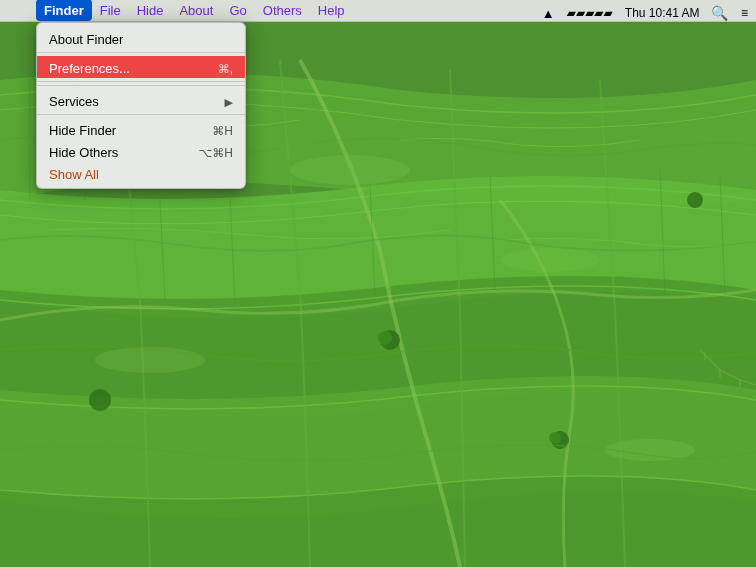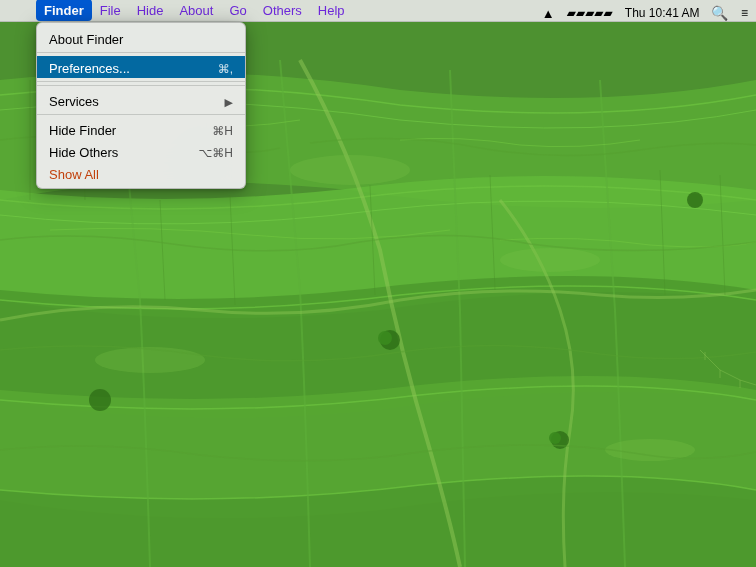--- a/index.html
+++ b/index.html
@@ -106,21 +106,21 @@
       display: flex;
       align-items: flex-end;
       padding: 2px 12px;
       height: 22px;
       cursor: pointer;
       color: #000;
       position: relative;
     }
 
     .menu-item.highlighted {
-      background: #0369a1;
+      background: #ef4444;
       color: white;
     }
 
     .menu-item.disabled {
       color: #c2410c;
       cursor: default;
     }
 
     .menu-item-label {
       flex: 1;

